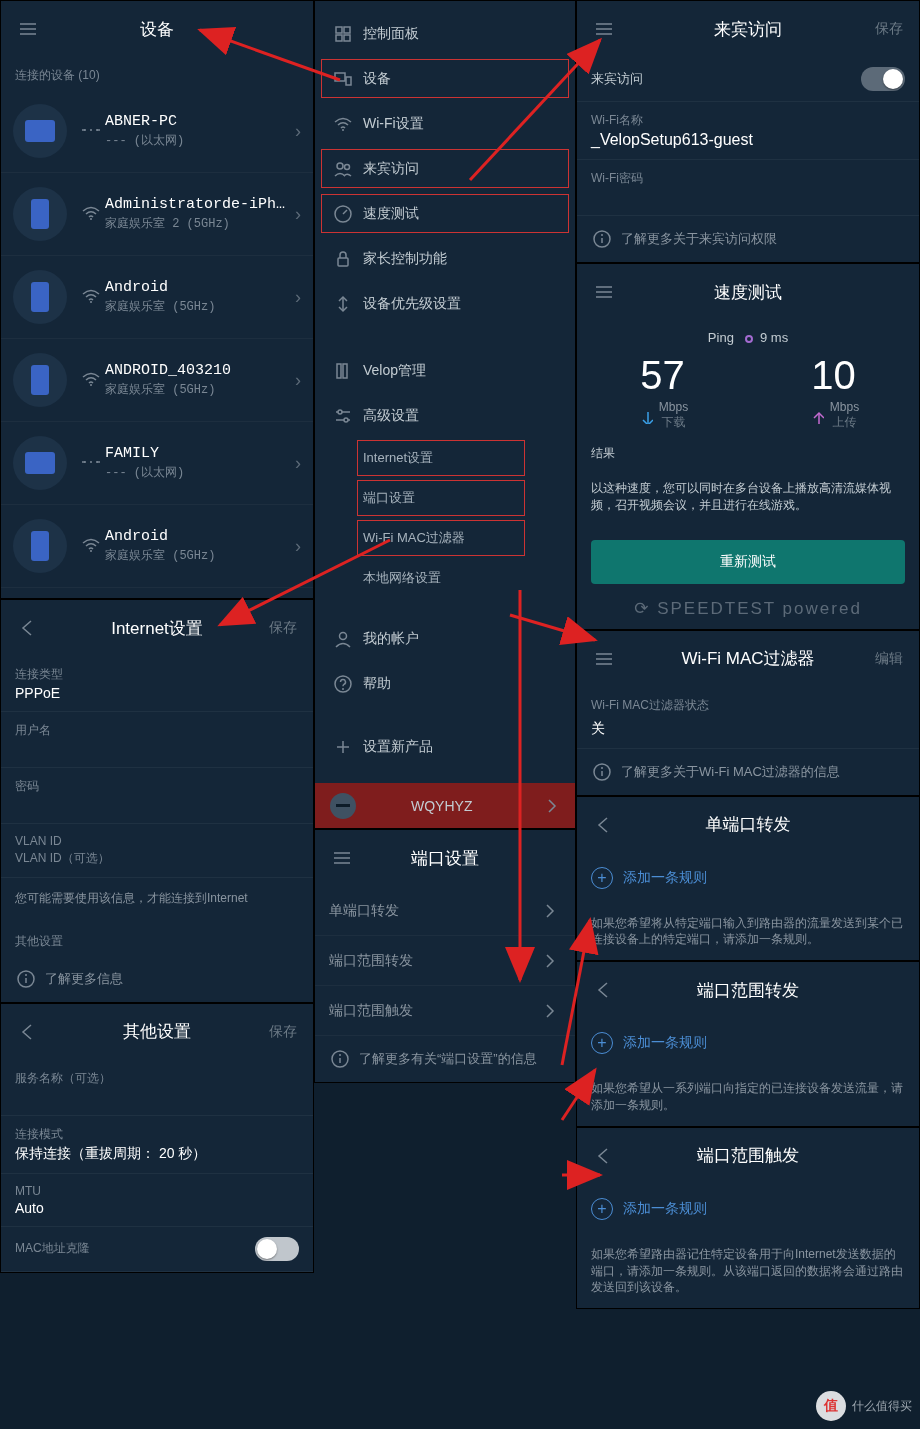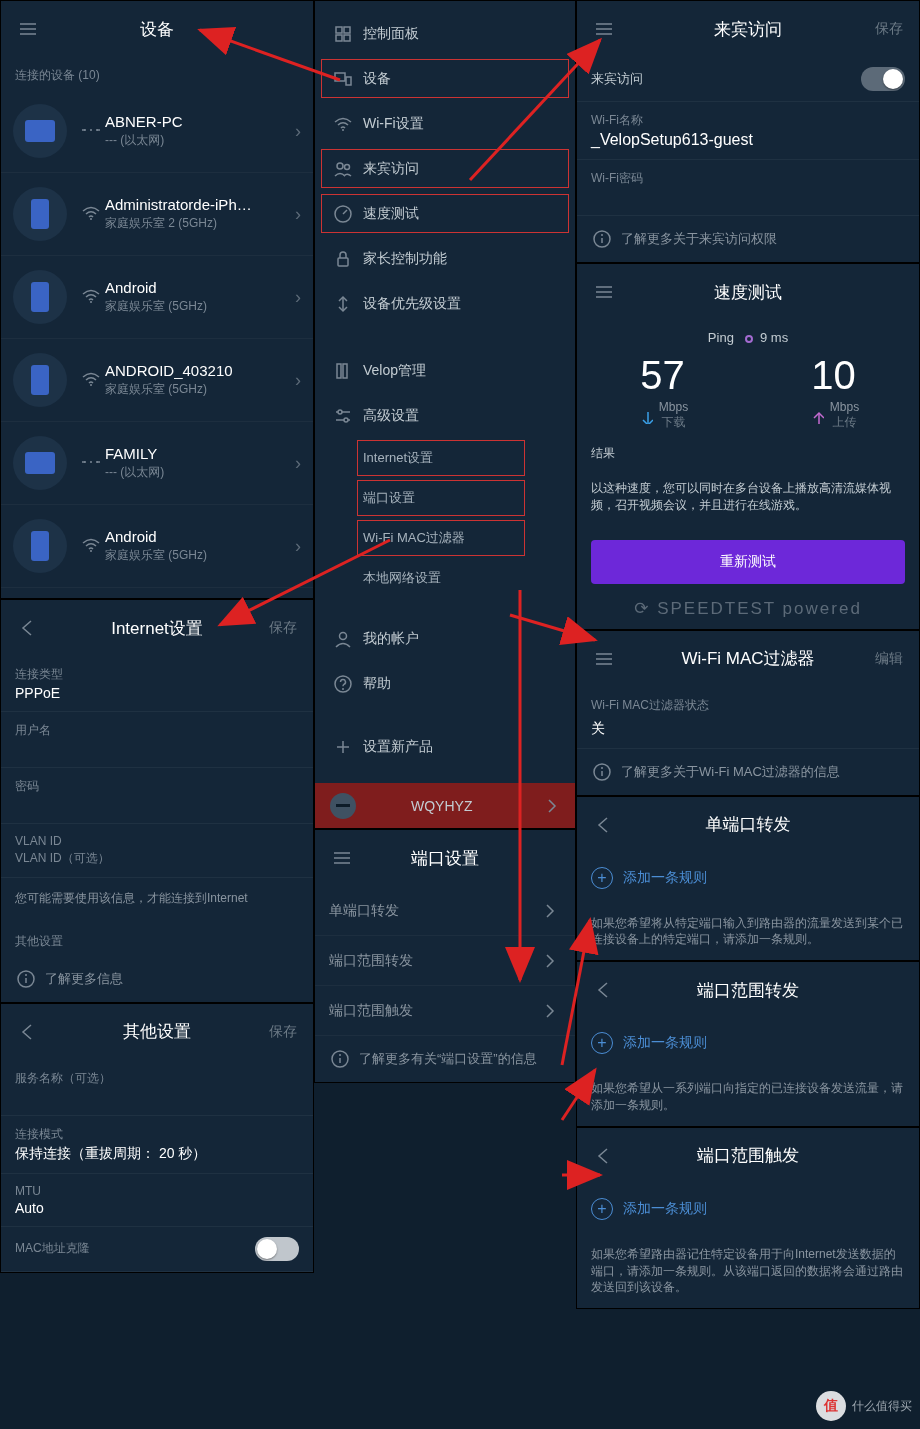--- a/index.html
+++ b/index.html
@@ -18,42 +18,42 @@
   .hdr { height: 56px; display: flex; align-items: center; justify-content: center; position: relative; font-size: 17px; font-weight: 400; }
   .hdr .ham, .hdr .back { position: absolute; left: 16px; color: #7a8794; display:flex; align-items:center; }
   .hdr .save, .hdr .edit { position: absolute; right: 16px; color: #6c7a86; font-size: 14px; }
   svg.ico { width: 22px; height: 22px; stroke: #7a8794; fill: none; stroke-width: 1.5; }
   .sect-lbl { color: #7a8794; font-size: 12px; padding: 10px 14px 6px; }
   .drow { display: flex; align-items: center; padding: 14px 12px; border-bottom: 1px solid rgba(255,255,255,.04); position: relative; }
   .dicon { width: 54px; height: 54px; min-width:54px; border-radius: 50%; background: #1d3247; display: flex; align-items: center; justify-content: center; margin-right: 10px; }
   .dicon .scr { width: 30px; height: 22px; border-radius: 3px; background: #3a64c4; }
   .dicon .phn { width: 18px; height: 30px; border-radius: 3px; background: #3a64c4; }
   .conn-ic { width: 28px; text-align:center; color:#7a8794; font-size:13px; }
-  .dinfo { flex: 1; min-width:0; }
+  .dinfo { flex: 1; min-width:0;font-family:Liberation Mono, monospace; }
   .dname { font-size: 15px; color: #fff; white-space:nowrap; overflow:hidden; text-overflow:ellipsis; }
   .dsub { font-size: 12px; color: #7a8794; margin-top:2px; }
   .chev { color: #5c6a78; font-size: 18px; }
   .mrow { display: flex; align-items: center; height: 45px; padding: 0 12px 0 8px; color: #c3ccd2; font-size: 14px; position: relative; }
   .mrow .mic { width: 40px; display: flex; justify-content: center; }
   .mrow.sub { padding-left: 48px; font-size: 13px; height: 40px; color: #a6b2bc; }
   .redbox::after { content:""; position:absolute; left:6px; right:6px; top:3px; bottom:3px; border:1.5px solid #c33; pointer-events:none; }
   .redbox.sub::after { left:42px; right:50px; top:2px; bottom:2px; }
   .field { padding: 10px 14px; border-bottom: 1px solid rgba(255,255,255,.05); }
   .flabel { color: #7a8794; font-size: 12px; }
   .fvalue { color: #fff; font-size: 14px; margin-top: 2px; }
   .hint { color: #8a95a0; font-size: 12px; padding: 12px 14px; line-height: 1.4; }
   .info-row { display:flex; align-items:center; padding: 12px 14px; color:#8a95a0; font-size:13px; gap:8px; }
   .toggle { width: 44px; height: 24px; border-radius: 12px; background: #c0c6cc; position: relative; }
   .toggle .knob { width:20px; height:20px; border-radius:50%; background:#fff; position:absolute; top:2px; left:2px; box-shadow:0 1px 2px rgba(0,0,0,.4); }
   .toggle.on .knob { left:auto; right:2px; }
   .speed-vals { display:flex; justify-content:space-around; padding: 8px 0 0; }
   .speed-side { text-align:center; width:48%; }
   .speed-num { font-size: 40px; font-weight: 300; color:#fff; }
   .speed-lbl { display:flex; justify-content:center; gap:6px; align-items:center; font-size:12px; color:#8a95a0; margin-top:2px; }
-  .btn-retest { margin: 14px 14px; height: 44px; background:#6d28d9; border-radius:4px; display:flex; align-items:center; justify-content:center; color:#fff; font-size:14px; }
+  .btn-retest { margin: 14px 14px; height: 44px; background:#0f766e; border-radius:4px; display:flex; align-items:center; justify-content:center; color:#fff; font-size:14px; }
   .ping-row { text-align:center; color:#c3ccd2; font-size:13px; padding-top:10px; }
   .add-row { display:flex; align-items:center; padding:14px 14px; color:#4b8dd4; font-size:14px; gap:10px; }
   .plus-ic { width:22px; height:22px; border:1.5px solid #4b8dd4; border-radius:50%; display:flex; align-items:center; justify-content:center; font-size:16px; line-height:1; }
   .arrow { position:absolute; pointer-events:none; }
   .watermark { position:absolute; right:8px; bottom:8px; display:flex; align-items:center; gap:6px; color:#9aa4ad; font-size:12px; }
   .wm-c { width:30px; height:30px; border-radius:50%; background:rgba(255,255,255,.85); color:#d33; display:flex; align-items:center; justify-content:center; font-weight:bold; font-size:14px; }
 </style>
 </head>
 <body>
 

